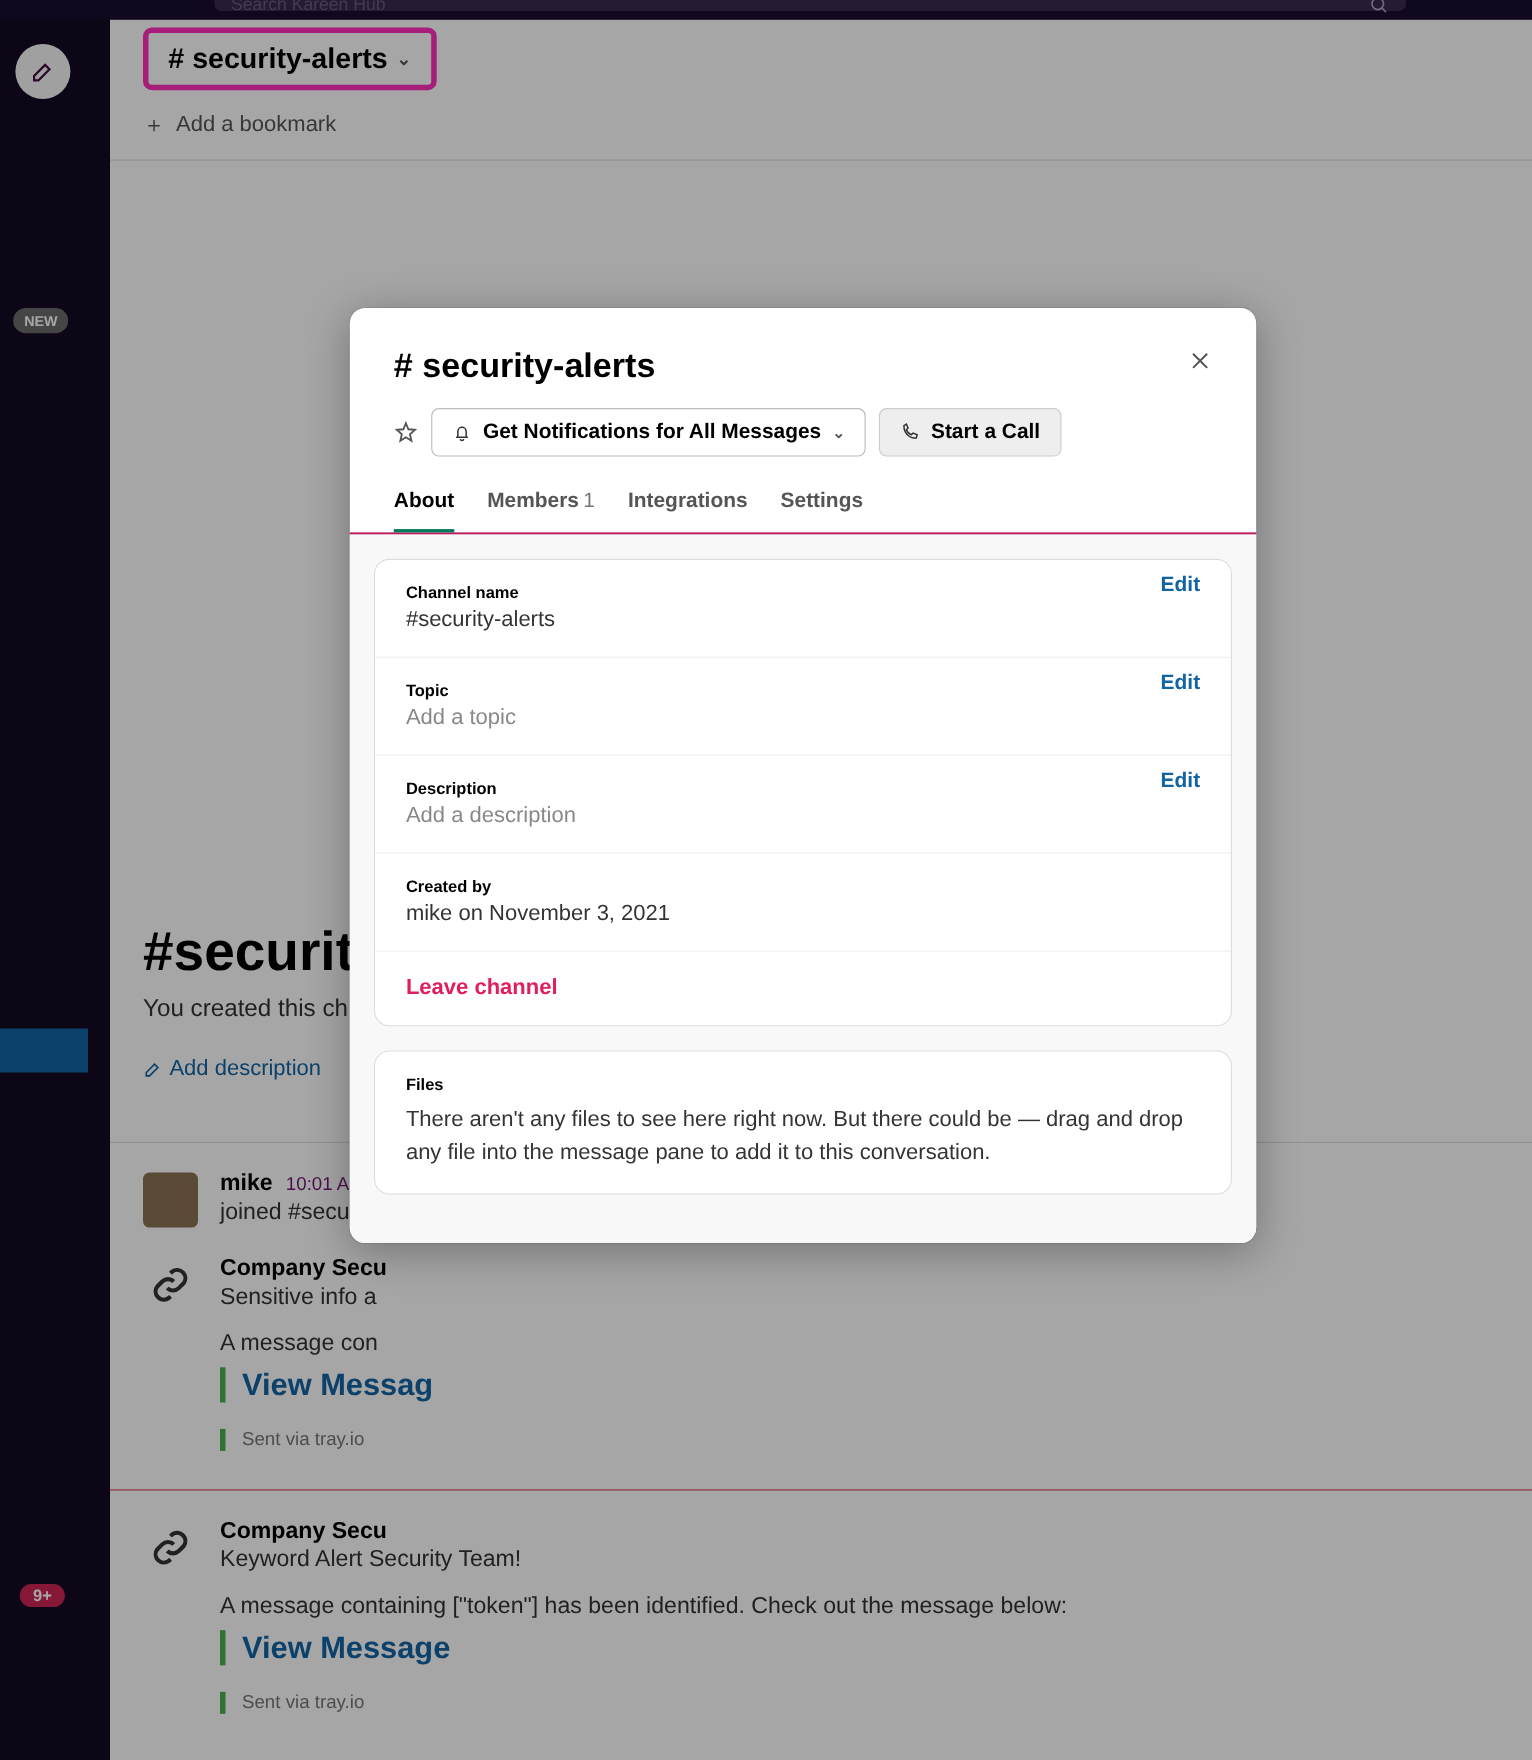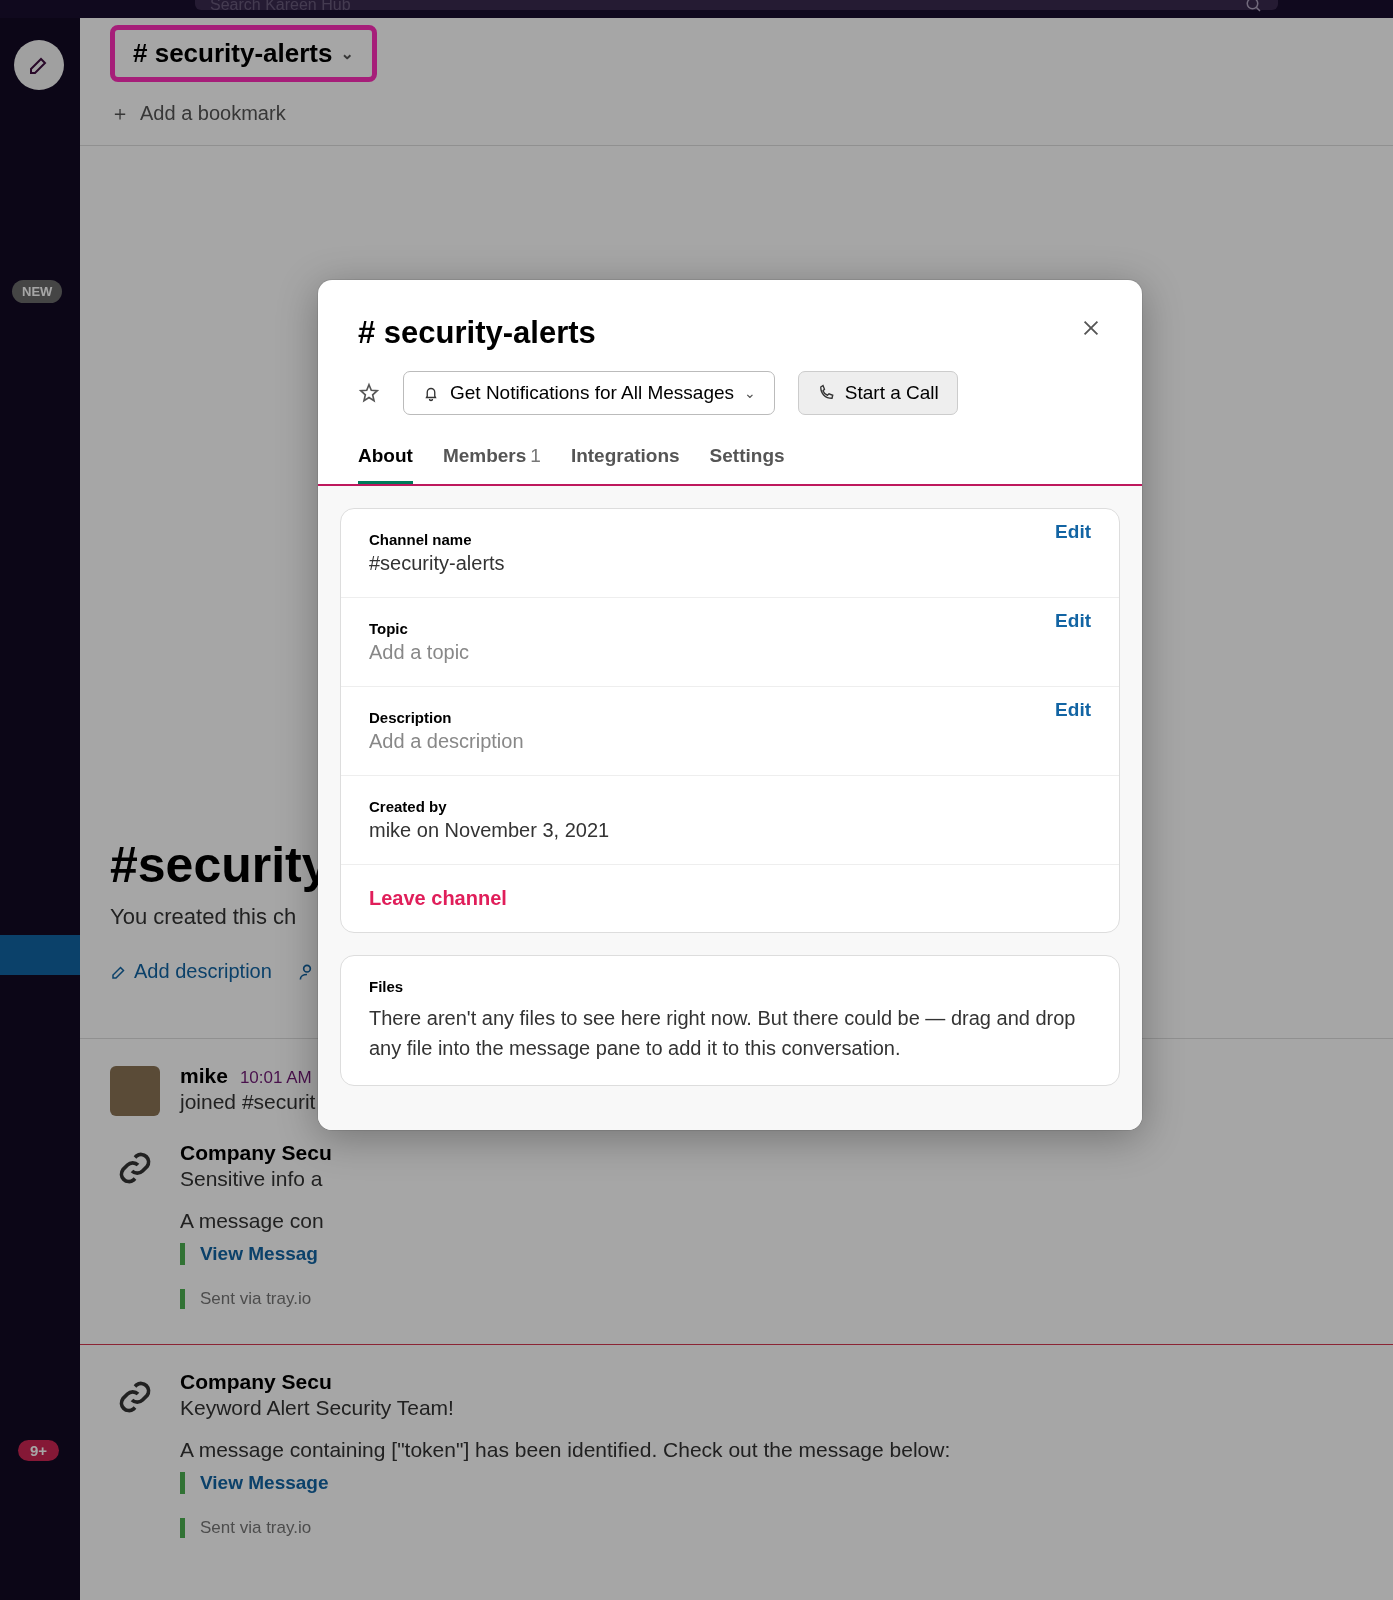--- a/index.html
+++ b/index.html
@@ -17,21 +17,21 @@
     position: relative;
   }
   .overlay {
     position: absolute;
     inset: 0;
     background: rgba(0,0,0,0.35);
     z-index: 50;
   }
   
   .left-rail {
-    width: 80px;
+    width: 100px;
     background: #130a24;
     position: relative;
     flex-shrink: 0;
   }
   .compose-circle {
     position: absolute;
     top: 40px;
     left: 14px;
     width: 50px;
     height: 50px;
@@ -150,21 +150,21 @@
   .divider-row { height: 1px; background: #ddd; margin: 55px -30px 0; }
 
   .msg { display:flex; gap:20px; padding: 25px 0 0; }
   .avatar { width:50px; height:50px; background:#8b7355; border-radius:6px; flex-shrink:0; margin-top:2px; }
   .avatar-icon { width:50px; height:50px; display:flex; align-items:center; justify-content:center; flex-shrink:0; margin-top:2px; }
   .msg-body { flex:1; }
   .msg-head { display:flex; align-items:baseline; gap:12px; }
   .msg-user { font-weight:900; font-size:21px; }
   .msg-time { color:#701a75; font-size:17px; }
   .msg-line { font-size:21px; color:#333; margin-top:2px; }
-  .view-msg { color:#1264a3; font-weight:700; font-size:19px; margin-top:10px; border-left:5px solid #4caf50; padding-left:15px; display:block }
+  .view-msg { color:#1264a3; font-weight:700; font-size:28px; margin-top:10px; border-left:5px solid #4caf50; padding-left:15px; display:block }
   .sent-via { color:#777; font-size:17px; margin-top:24px; border-left:5px solid #4caf50; padding-left:15px; }
   .red-divider { border-top: 1px solid #d63850; margin: 35px -30px 0; }
 
   
   .modal {
     position: absolute;
     top: 280px;
     left: 318px;
     width: 824px;
     background: #fff;
@@ -197,24 +197,23 @@
   }
   .star-ic { color:#555; font-size:22px; cursor:pointer; }
   .pill-btn {
     border:1px solid #bbb;
     border-radius:7px;
     padding: 10px 18px;
     display:inline-flex;
     align-items:center;
     gap:10px;
     font-size:19px;
-    font-weight:400;
+    font-weight:700;
     cursor:pointer;
     background:#fff;
-    margin-left:11px;
   }
   .pill-btn.grey { background:#eee; border-color:#ccc; }
   .tabs {
     display:flex;
     gap:30px;
     padding: 0 40px;
     border-bottom:2px solid #be185d;
     font-size:19px;
     font-weight:700;
     color:#555;

